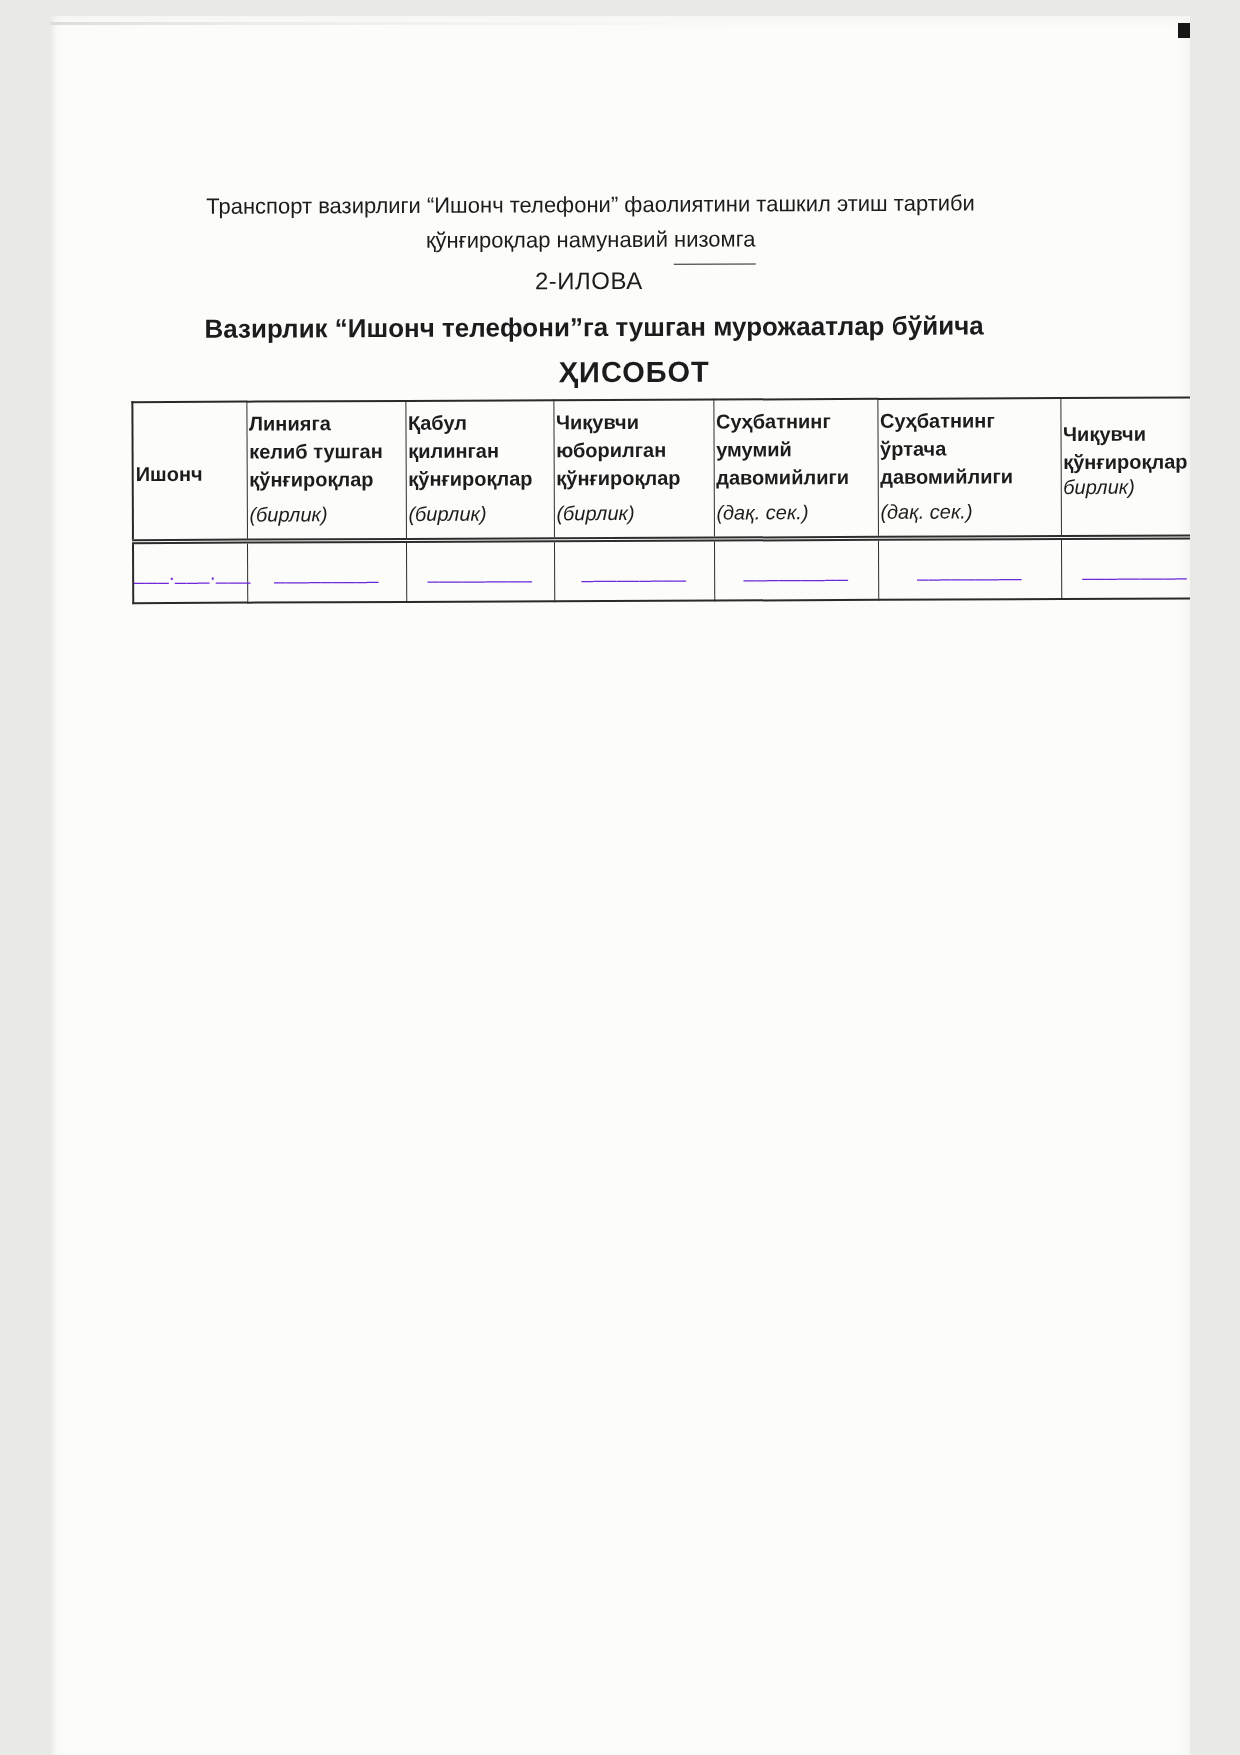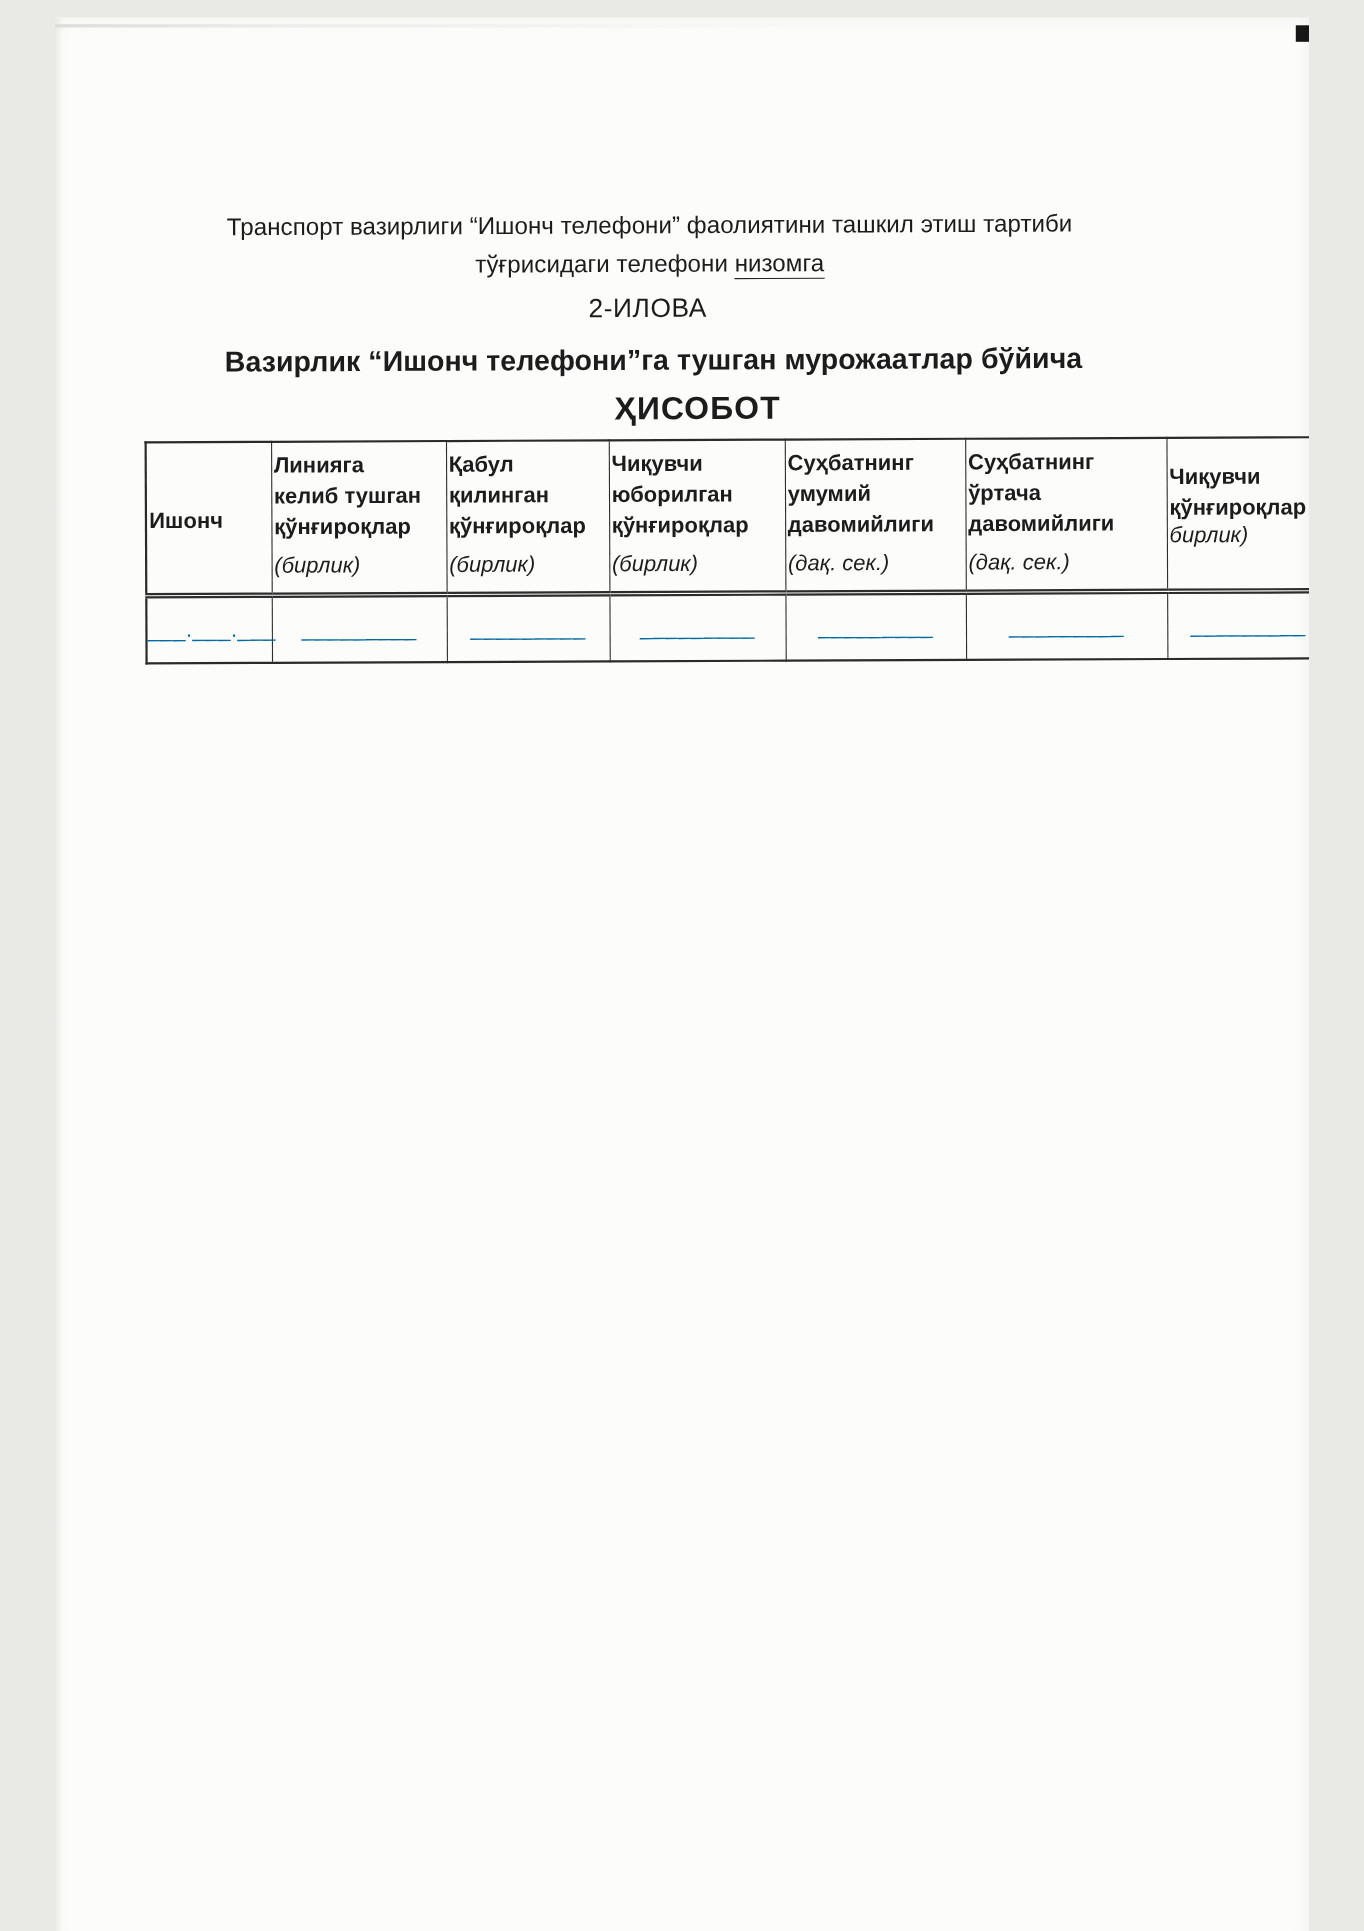--- a/index.html
+++ b/index.html
@@ -14,21 +14,21 @@
   .edge-left{position:absolute;top:0;left:0;width:7px;height:100%;
     background:linear-gradient(90deg,#e0e0dc,rgba(252,252,250,0));opacity:.55;}
   .edge-bottom{position:absolute;bottom:0;left:0;width:100%;height:6px;
     background:linear-gradient(0deg,#dededa,rgba(252,252,250,0));opacity:.5;}
   .corner-mark{position:absolute;top:7px;right:0;width:12px;height:15px;background:#161616;}
 
   .content{position:absolute;inset:0;transform:rotate(-0.25deg);transform-origin:50% 30%;}
 
   .intro{position:absolute;top:149px;left:0;width:100%;transform:translateX(-28px);
     text-align:center;font-size:22px;line-height:35px;}
-  .u-word{border-bottom:1.6px solid #222;padding-bottom:1px;}
+  .u-word{border-bottom:1.6px solid #222;padding-bottom:12px;}
 
   .annex{position:absolute;top:251px;left:0;width:100%;transform:translateX(-30px);
     text-align:center;font-size:24px;letter-spacing:.5px;}
 
   .subtitle{position:absolute;top:296px;left:0;width:100%;transform:translateX(-25px);
     text-align:center;font-size:26px;font-weight:bold;}
 
   .report-title{position:absolute;top:340px;left:0;width:100%;transform:translateX(15px);
     text-align:center;font-size:29px;font-weight:bold;letter-spacing:1px;}
 
@@ -45,36 +45,36 @@
   .th-inner{display:flex;flex-direction:column;justify-content:space-between;
     height:136px;box-sizing:border-box;padding:7px 2px 6px;}
   .th-title{font-weight:bold;white-space:pre-line;line-height:28px;text-align:left;}
   .th-note{font-style:italic;font-weight:normal;font-size:20px;text-align:left;padding-bottom:6px;}
   .c1 .th-inner{justify-content:center;}
   .c1 .th-title{transform:translateY(2px);}
   .c7 .th-title{padding-top:14px;}
   .c7 .th-note{padding-bottom:32px;}
   .report-table tbody td{
     height:58px;text-align:center;vertical-align:middle;
-    font-size:20px;color:#0369a1;letter-spacing:.5px;
+    font-size:20px;color:#6d28d9;letter-spacing:.5px;
   }
 </style>
 </head>
 <body>
 
 <div class="sheet">
   <div class="edge-top"></div>
   <div class="edge-left"></div>
   <div class="edge-bottom"></div>
   <div class="corner-mark"></div>
 
   <div class="content">
 
     <p class="intro"><span>Транспорт вазирлиги “Ишонч телефони” фаолиятини ташкил этиш тартиби</span><br>
-      <span>тўғрисидаги телефони </span><span class="u-word">низомга</span>
+      <span>қўнғироқлар намунавий </span><span class="u-word">низомга</span>
     </p>
 
     <div class="annex">2-ИЛОВА</div>
 
     <div class="subtitle">Вазирлик “Ишонч телефони”га тушган мурожаатлар бўйича</div>
 
     <div class="report-title">ҲИСОБОТ</div>
 
     <table class="report-table">
       <colgroup>

